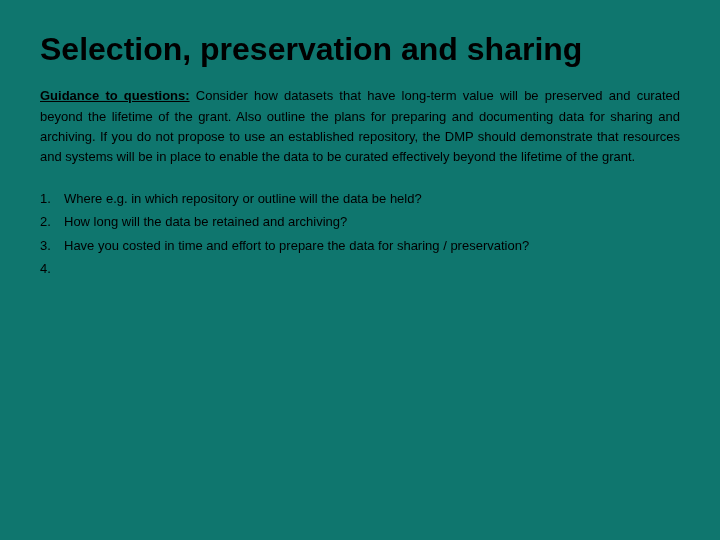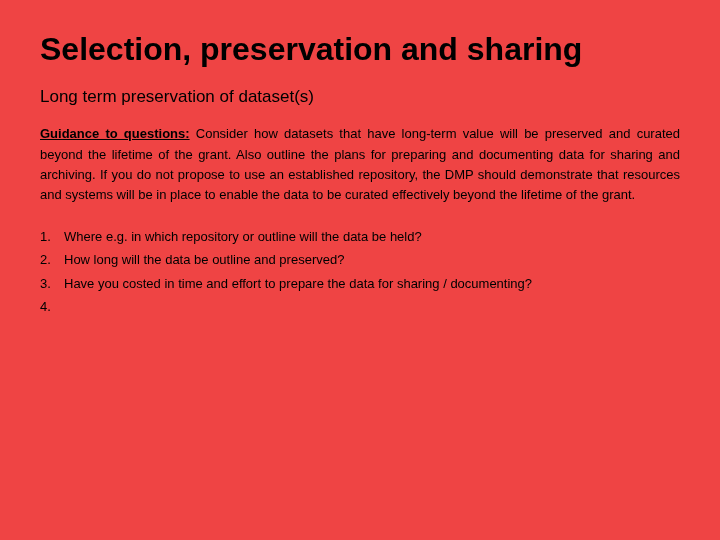--- a/index.html
+++ b/index.html
@@ -13,21 +13,21 @@
       height: 540px;
       background: #ffffff;
       font-family: Arial, sans-serif;
       overflow: hidden;
     }
 
     .page-container {
       width: 720px;
       height: 540px;
       padding: 30px 40px 30px 40px;
-      background: #ef4444;
+      background: #0f766e;
     }
 
     .main-title {
       font-size: 32px;
       font-weight: bold;
       color: #000000;
       margin-bottom: 18px;
       line-height: 1.2;
     }
 
@@ -68,36 +68,35 @@
     .num {
       min-width: 18px;
     }
   </style>
 </head>
 <body>
 
 <div class="page-container">
   <h1 class="main-title">Selection, preservation and sharing</h1>
 
-  <h2 class="section-title">Long term preservation of dataset(s)</h2>
 
   <p class="guidance-block">
     <span class="label">Guidance to questions:</span><span> Consider how datasets that have long-term value will be preserved and curated beyond the lifetime of the grant. Also outline the plans for preparing and documenting data for sharing and archiving. If you do not propose to use an established repository, the DMP should demonstrate that resources and systems will be in place to enable the data to be curated effectively beyond the lifetime of the grant.</span>
   </p>
 
   <ol class="numbered-list" id="numbered-list">
   <li>
         <span class="num">1.</span>
         <span>Where e.g. in which repository or outline will the data be held?</span>
       </li>
       <li>
         <span class="num">2.</span>
-        <span>How long will the data be outline and preserved?</span>
+        <span>How long will the data be retained and archiving?</span>
       </li>
       <li>
         <span class="num">3.</span>
-        <span>Have you costed in time and effort to prepare the data for sharing / documenting?</span>
+        <span>Have you costed in time and effort to prepare the data for sharing / preservation?</span>
       </li>
       <li>
         <span class="num">4.</span>
       </li>
     </ol>
 </div>
 
 </body></html>

